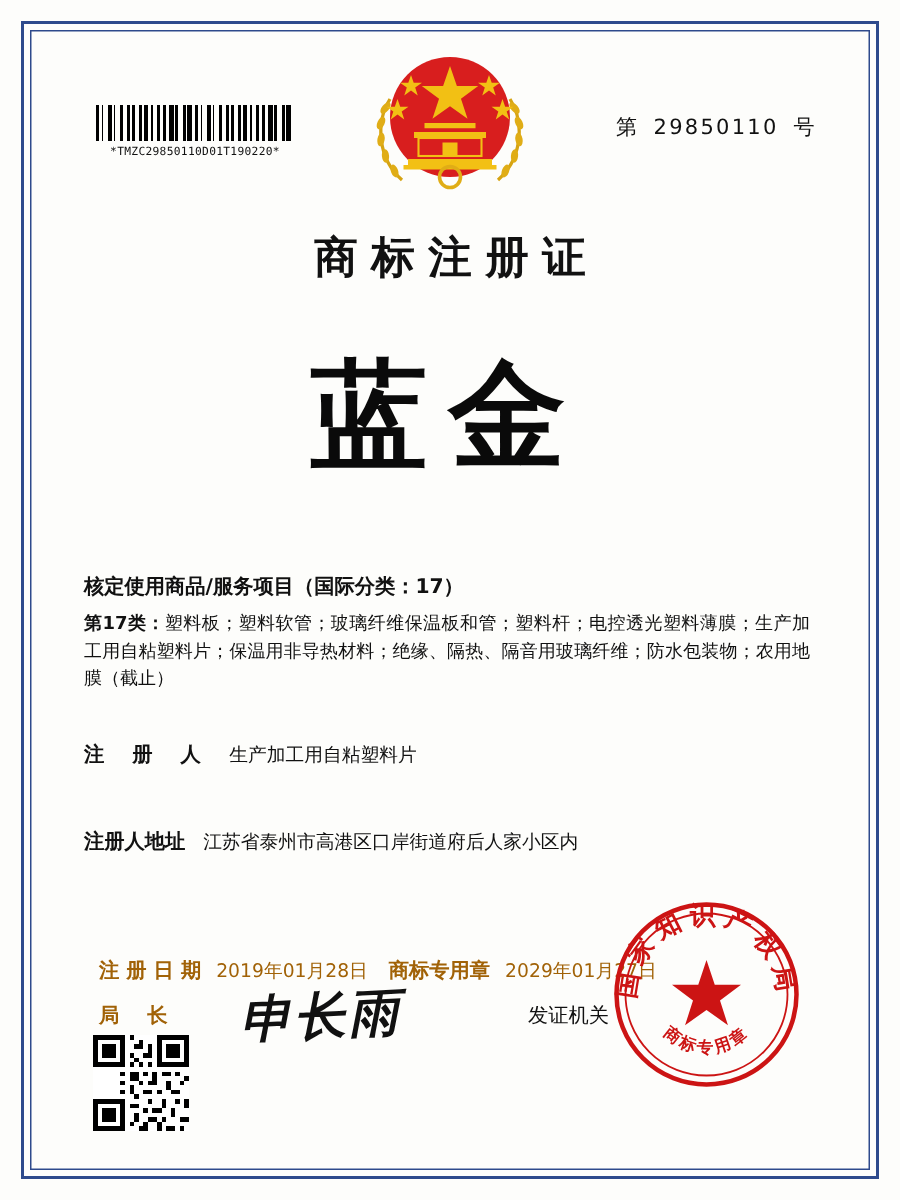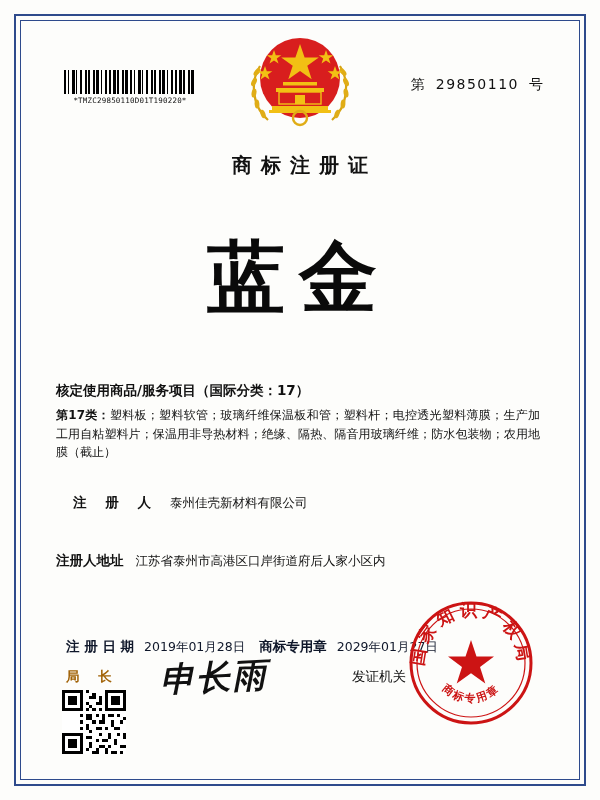--- a/index.html
+++ b/index.html
@@ -104,21 +104,21 @@
   }
 
   .doc-title {
     position: absolute;
     left: 0;
     right: 0;
     top: 152px;
     text-align: center;
     font-family: "DejaVu Serif", "Liberation Serif", serif;
     font-weight: bold;
-    font-size: 20px;
+    font-size: 29px;
     letter-spacing: 9px;
     color: #111;
     text-indent: 9px;
   }
 
   
   .mark {
     position: absolute;
     left: 0;
     right: 16px;
@@ -166,33 +166,33 @@
     font-size: 13.5px;
     white-space: nowrap;
   }
   .row .val {
     font-size: 12.5px;
     margin-left: 12px;
   }
   .registrant {
     top: 494px;
   }
-  .registrant .lab { letter-spacing: 7px; margin-left: 17px; }
+  .registrant .lab { letter-spacing: 7px; }
   .address {
     top: 552px;
   }
   .address .lab { letter-spacing: 0px; }
 
   
   .dates {
     position: absolute;
     left: 66px;
     top: 638px;
     font-size: 12.5px;
-    color: #0f172a;
+    color: #a16207;
     display: flex;
     align-items: baseline;
   }
   .dates .lab {
     font-weight: bold;
     font-size: 13.5px;
     white-space: nowrap;
   }
   .dates .val {
     margin: 0 14px 0 10px;
@@ -317,21 +317,21 @@
 
   <div class="mark">蓝金</div>
 
   <div class="field goods-title label-bold">核定使用商品/服务项目（国际分类：17）</div>
   <div class="field goods-body">
     <span class="cls">第17类：</span><span>塑料板；塑料软管；玻璃纤维保温板和管；塑料杆；电控透光塑料薄膜；生产加工用自粘塑料片；保温用非导热材料；绝缘、隔热、隔音用玻璃纤维；防水包装物；农用地膜（截止）</span>
   </div>
 
   <div class="field registrant row">
     <span class="lab">注 册 人</span>
-    <span class="val">泰州佳壳新材料有限公司</span>
+    <span class="val">生产加工用自粘塑料片</span>
   </div>
 
   <div class="field address row">
     <span class="lab">注册人地址</span>
     <span class="val">江苏省泰州市高港区口岸街道府后人家小区内</span>
   </div>
 
   <div class="dates">
     <span class="lab">注 册 日 期</span>
     <span class="val">2019年01月28日</span>

